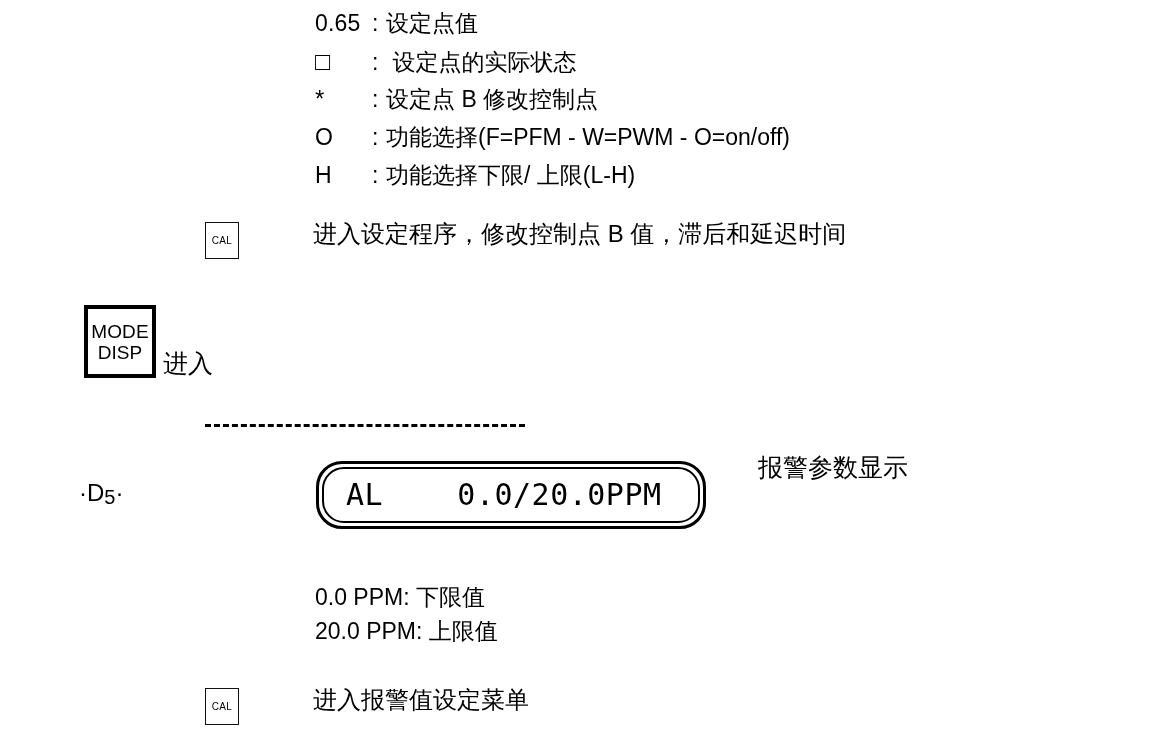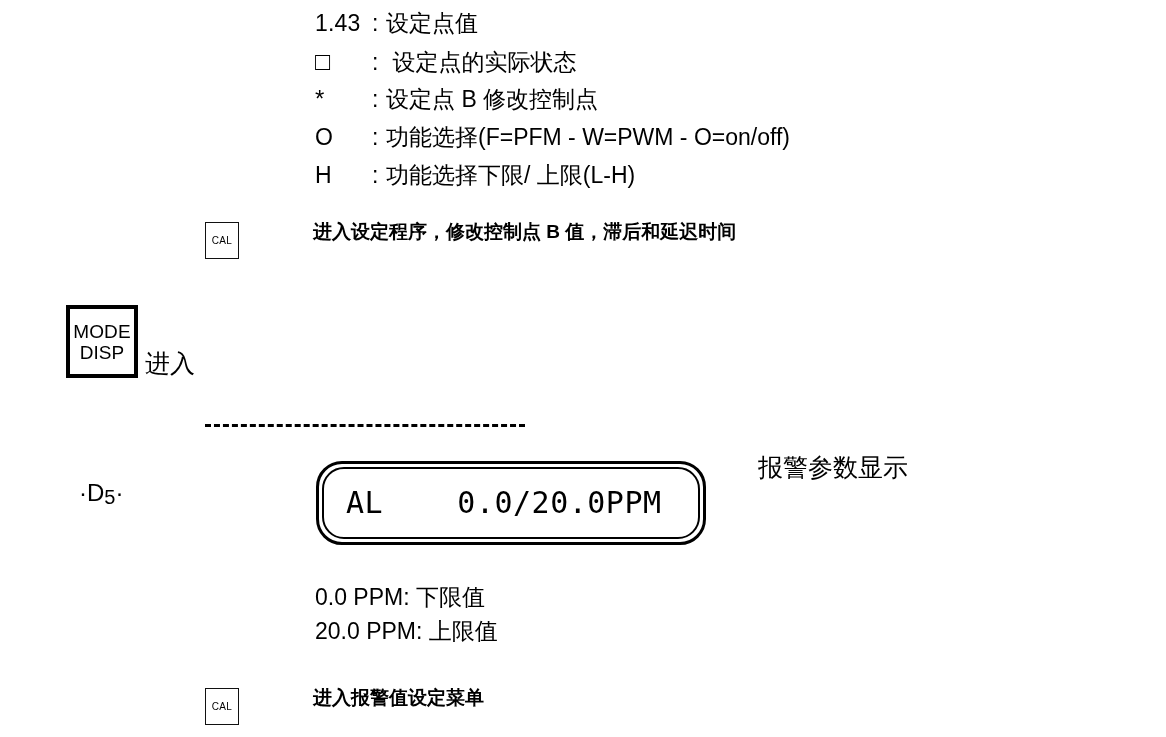--- a/index.html
+++ b/index.html
@@ -72,34 +72,33 @@
     justify-content: center;
     box-sizing: border-box;
     flex: 0 0 auto;
   }
   .cal-key span {
     font-size: 10px;
     letter-spacing: 0.4px;
     line-height: 1;
   }
   .key-desc {
-    font-size: 19px;
+    font-size: 24px;
     margin-left: 74px;
     white-space: pre;
     line-height: 1;
-    font-weight: bold;
   }
   .row-cal-2 .key-desc {
     margin-left: 74px;
   }
 
   
   .mode-block {
     position: absolute;
-    left: 66px;
+    left: 84px;
     top: 305px;
     display: flex;
     align-items: flex-end;
   }
   .mode-key {
     width: 72px;
     height: 73px;
     border: 4.5px solid #000000;
     background: #ffffff;
     box-sizing: border-box;
@@ -145,21 +144,21 @@
   .lcd-label .sub {
     font-size: 20px;
     vertical-align: -3px;
   }
 
   .lcd {
     position: absolute;
     left: 316px;
     top: 461px;
     width: 390px;
-    height: 84px;
+    height: 68px;
     box-sizing: border-box;
     border: 3px solid #000000;
     border-radius: 26px;
     background: #ffffff;
     padding: 3px;
   }
   .lcd-inner {
     width: 100%;
     height: 100%;
     box-sizing: border-box;
@@ -198,21 +197,21 @@
     line-height: 34px;
     white-space: pre;
   }
 </style>
 </head>
 <body>
 
 <div class="legend">
 
   <div class="legend-row">
-    <div class="legend-symbol">1.43</div>
+    <div class="legend-symbol">0.65</div>
     <div class="legend-colon">:</div>
     <div class="legend-text">设定点值</div>
   </div>
 
   <div class="legend-row">
     <div class="legend-symbol box-glyph">□</div>
     <div class="legend-colon">:</div>
     <div class="legend-text"> 设定点的实际状态</div>
   </div>
 

